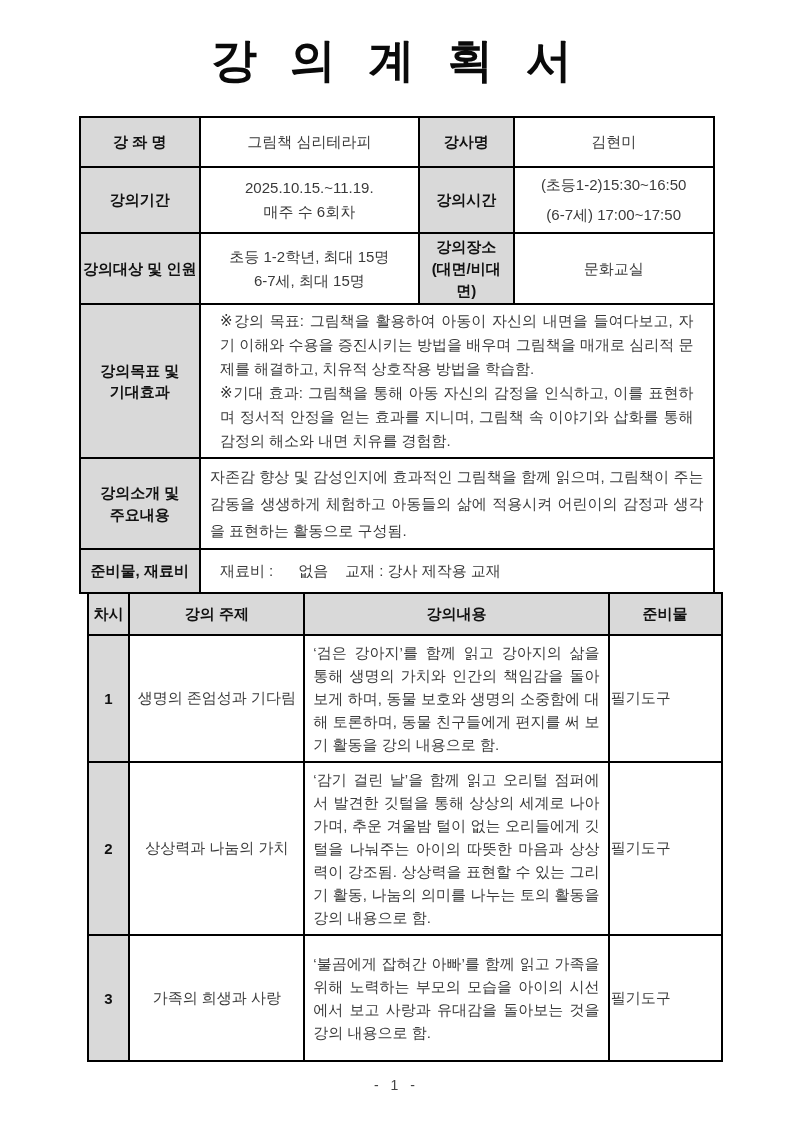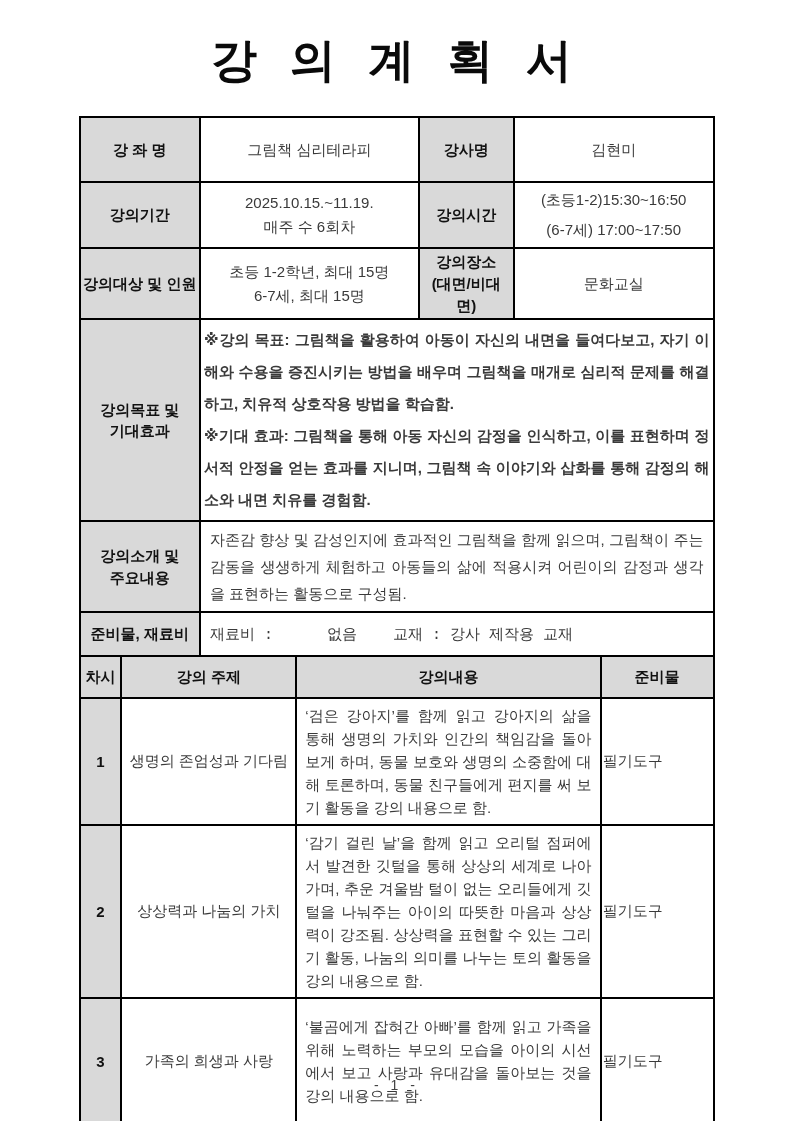--- a/index.html
+++ b/index.html
@@ -27,21 +27,21 @@
   }
   .tables-wrap {
     width: 636px;
     margin: 24px auto 0 auto;
   }
   table {
     width: 100%;
     border-collapse: collapse;
     table-layout: fixed;
   }
-  table.schedule { margin-top: -2px; }
+  table.schedule { margin-top: -2px; margin-left: 8px; }
   td {
     border: 2px solid #000;
     vertical-align: middle;
     color: #3a3a3a;
     font-size: 15px;
   }
   td.label {
     background: #d9d9d9;
     font-weight: bold;
     text-align: center;
@@ -59,35 +59,33 @@
   td.value-time {
     text-align: center;
     white-space: pre-line;
     line-height: 2.0;
     padding: 2px 4px;
     border-radius: 13px;
   }
   td.value-text {
     text-align: justify;
     white-space: pre-line;
-    line-height: 32px;
-    padding: 4px 3px;
+    line-height: 24px;
+    padding: 4px 19px;
     vertical-align: middle;
-    font-weight: bold;
   }
   td.value-text-intro {
     text-align: justify;
     line-height: 27px;
     padding: 4px 9px;
   }
   td.value-left {
     text-align: left;
     white-space: pre-wrap;
-    padding: 2px 9px;
-    font-family: Liberation Mono, monospace;
+    padding: 2px 19px;
   }
   table.schedule td.head {
     background: #d9d9d9;
     font-weight: bold;
     text-align: center;
     color: #111;
   }
   table.schedule td.session {
     background: #d9d9d9;
     font-weight: bold;
@@ -127,21 +125,21 @@
   <div class="tables-wrap">
 
     <table class="info">
       <colgroup>
         <col style="width:19%">
           <col style="width:34.5%">
           <col style="width:15%">
           <col style="width:31.5%">
       </colgroup>
       <tbody>
-        <tr style="height:65px;">
+        <tr style="height:50px;">
           <td class="label">강 좌 명</td>
           <td class="value-center">그림책 심리테라피</td>
           <td class="label">강사명</td>
           <td class="value-center">김현미</td>
         </tr>
         <tr style="height:60px;">
           <td class="label">강의기간</td>
           <td class="value-center">2025.10.15.~11.19.
 매주 수 6회차</td>
           <td class="label">강의시간</td>

